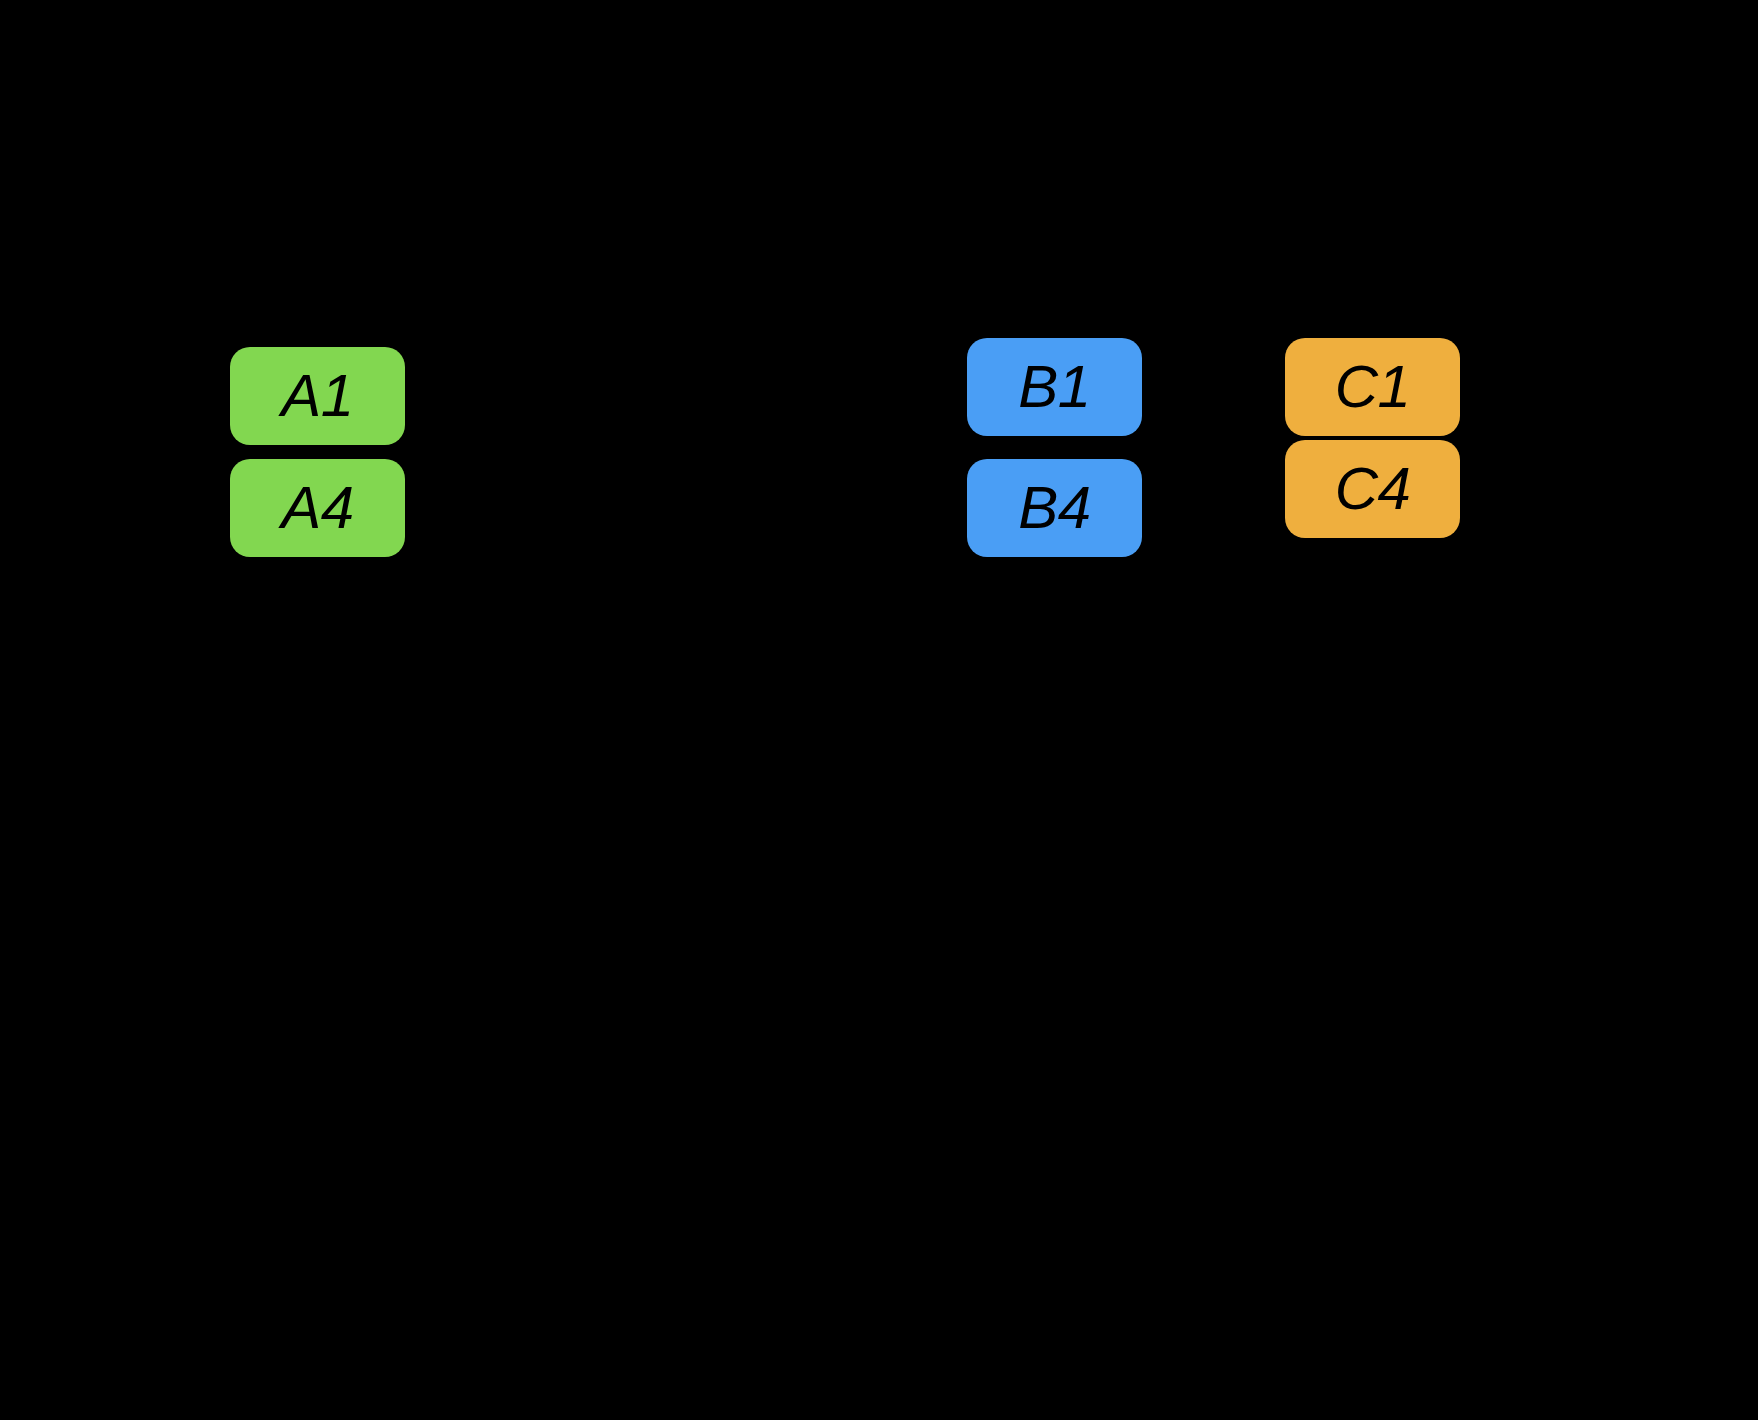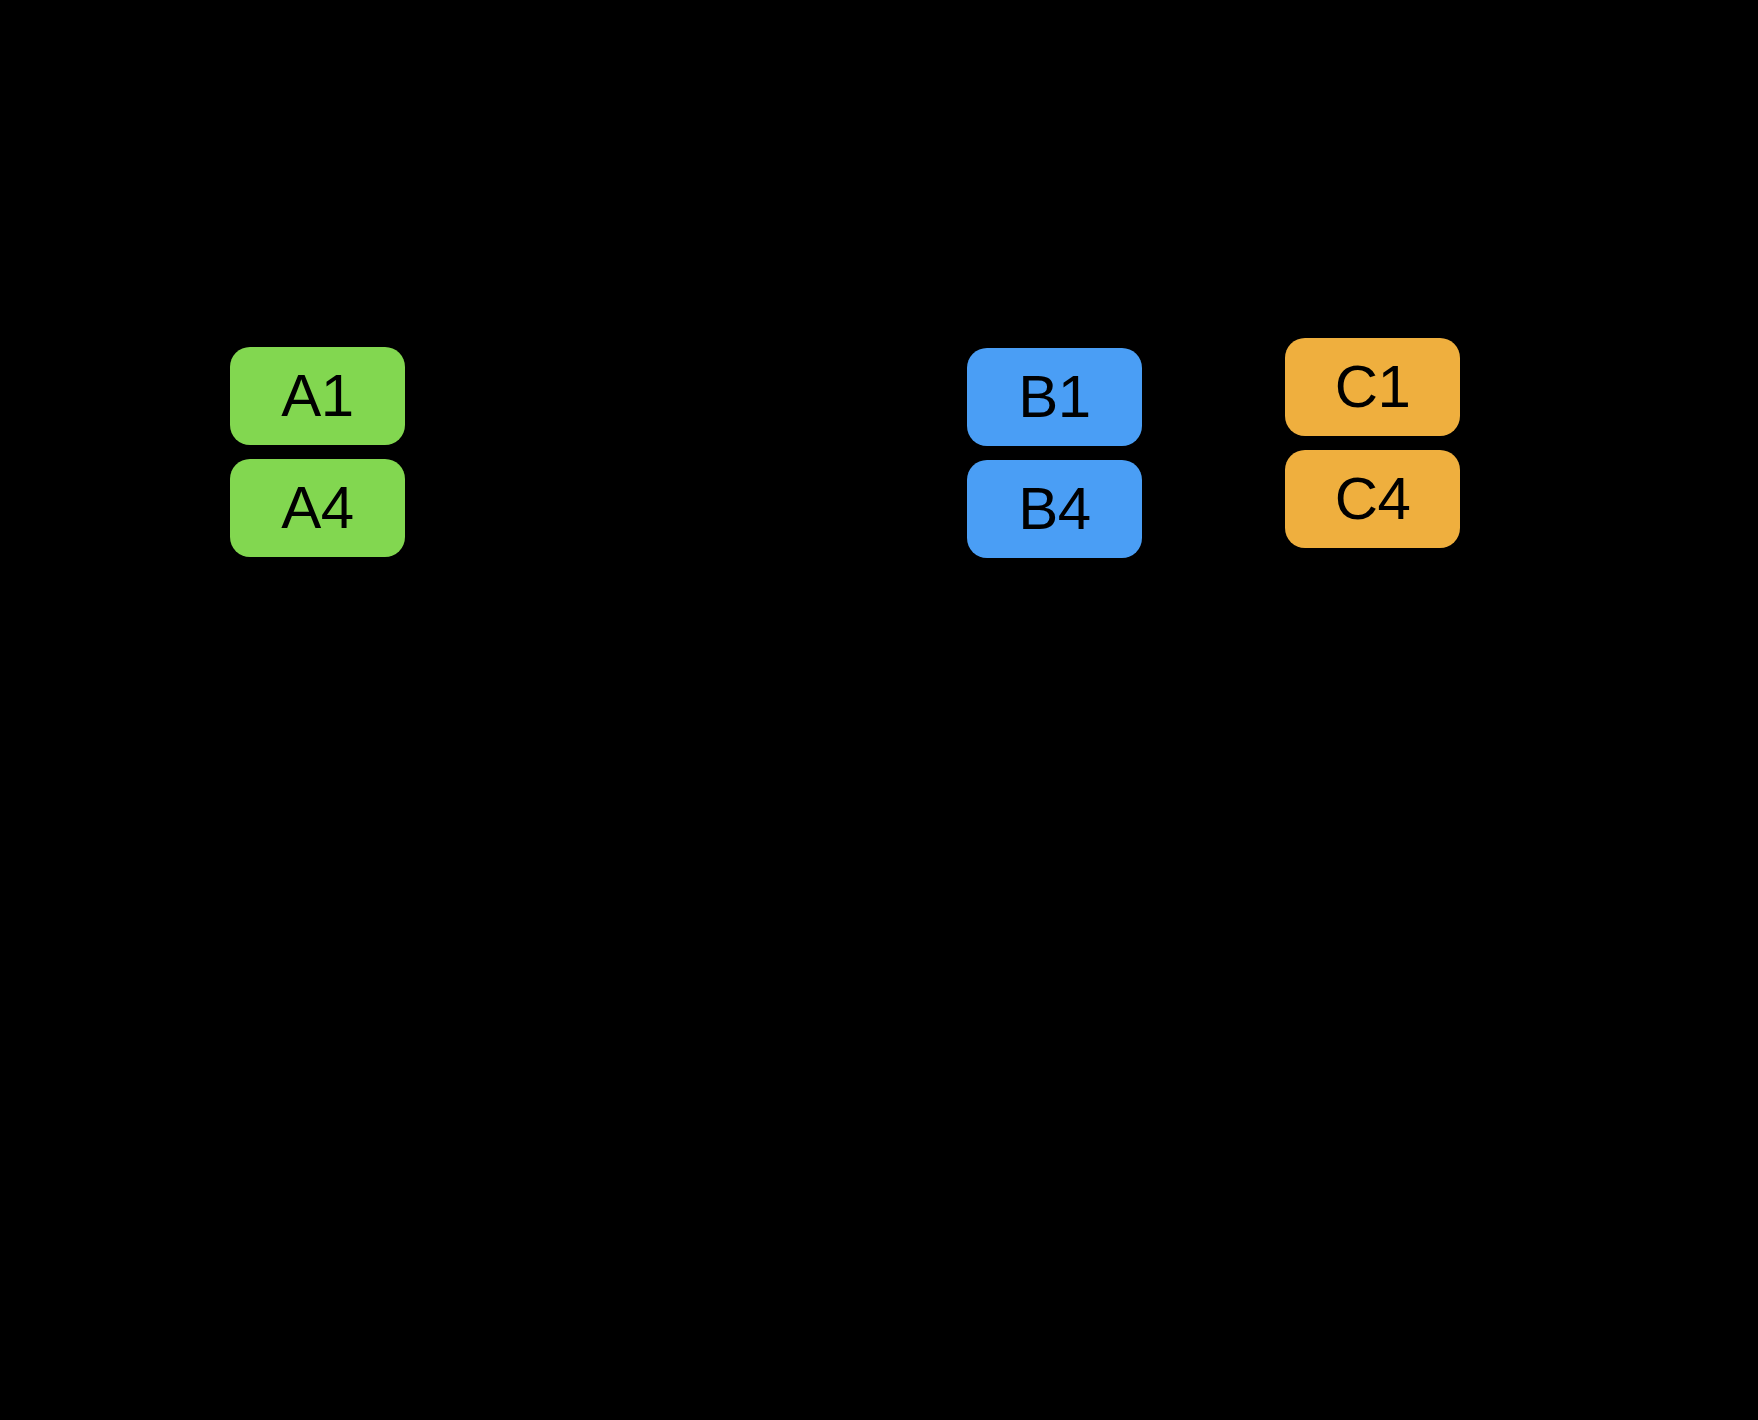--- a/index.html
+++ b/index.html
@@ -12,31 +12,32 @@
     height: 1420px;
     overflow: hidden;
     font-family: "Liberation Sans", sans-serif;
   }
 
   #canvas {
     position: relative;
     width: 1758px;
     height: 1420px;
     background: #000000;
+    font-style: italic;
   }
 
   .column {
     position: absolute;
     display: flex;
     flex-direction: column;
   }
 
   #column-a { left: 230px; top: 347px; gap: 14px; }
-  #column-b { left: 967px; top: 338px; gap: 14px; margin-top: 10px; }
-  #column-c { left: 1285px; top: 338px; gap: 14px; }
+  #column-b { left: 967px; top: 338px; gap: 23px; }
+  #column-c { left: 1285px; top: 338px; gap: 4px; }
 
   .node {
     width: 175px;
     height: 98px;
     border-radius: 20px;
     display: flex;
     align-items: center;
     justify-content: center;
     box-sizing: border-box;
     user-select: none;

